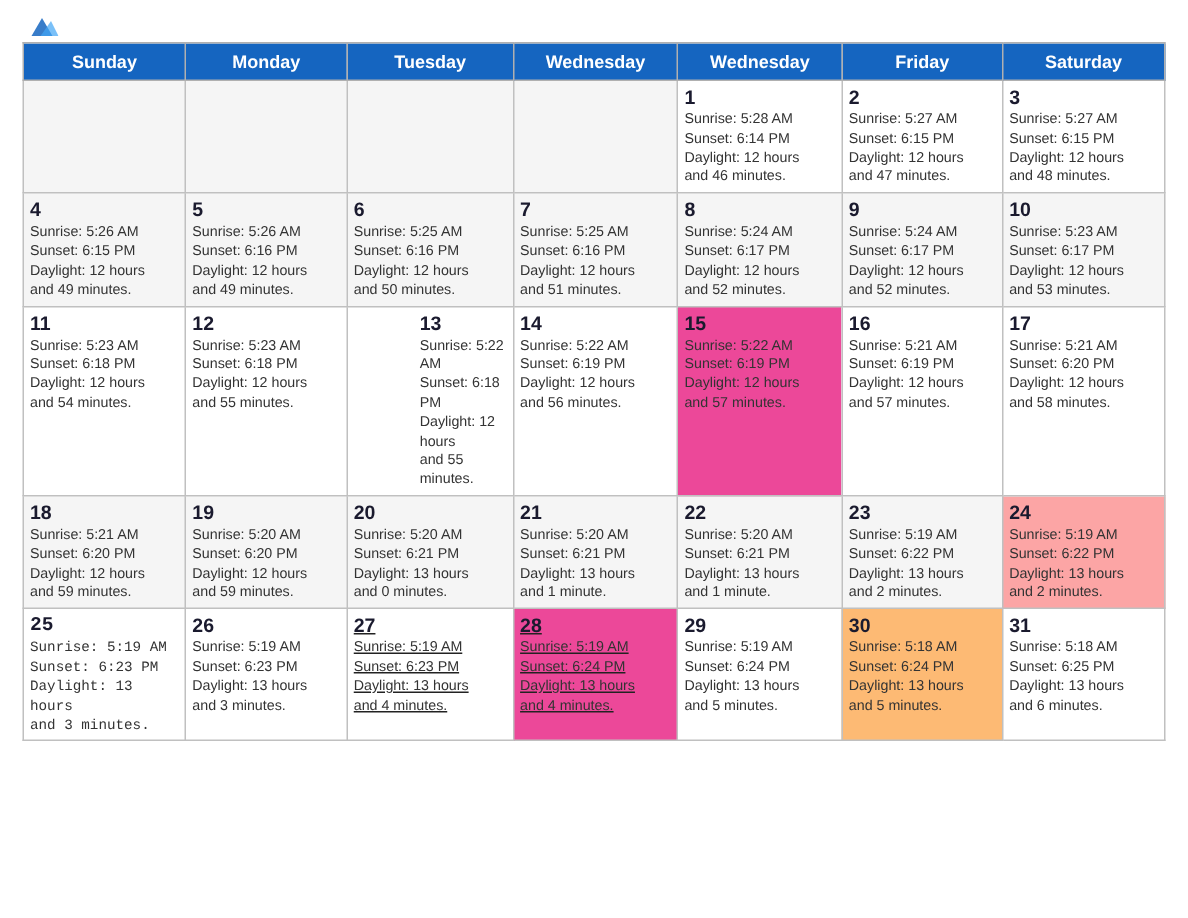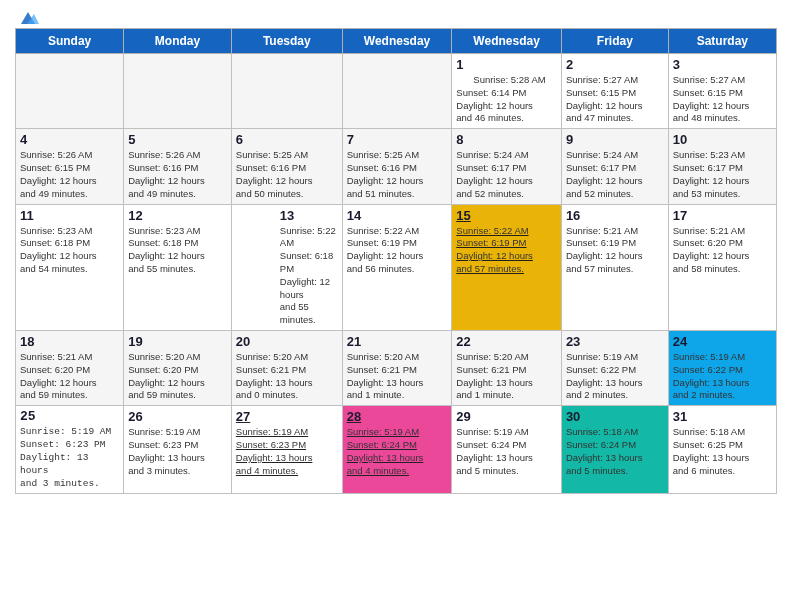--- a/index.html
+++ b/index.html
@@ -49,21 +49,21 @@
           <th>Friday</th>
           <th>Saturday</th>
         </tr>
     </thead>
     <tbody id="calendar-body">
     <tr>
           <td style="background: rgb(245, 245, 245);"></td>
           <td style="background: rgb(245, 245, 245);"></td>
           <td style="background: rgb(245, 245, 245);"></td>
           <td style="background: rgb(245, 245, 245);"></td>
-          <td style="background: rgb(255, 255, 255);"><span class="day-num">1</span><span class="day-info" style="white-space: pre-line; margin-left: 17px;">Sunrise: 5:28 AM
+          <td style="background: rgb(255, 255, 255);"><span class="day-num">1</span><span class="day-info" style="white-space: pre-line;">Sunrise: 5:28 AM
 Sunset: 6:14 PM
 Daylight: 12 hours
 and 46 minutes.</span></td>
           <td style="background: rgb(255, 255, 255);"><span class="day-num">2</span><span class="day-info" style="white-space: pre-line;">Sunrise: 5:27 AM
 Sunset: 6:15 PM
 Daylight: 12 hours
 and 47 minutes.</span></td>
           <td style="background: rgb(255, 255, 255);"><span class="day-num">3</span><span class="day-info" style="white-space: pre-line;">Sunrise: 5:27 AM
 Sunset: 6:15 PM
 Daylight: 12 hours
@@ -109,21 +109,21 @@
 Daylight: 12 hours
 and 55 minutes.</span></td>
           <td style="background: rgb(255, 255, 255); padding-left: 48px;"><span class="day-num">13</span><span class="day-info" style="white-space: pre-line;">Sunrise: 5:22 AM
 Sunset: 6:18 PM
 Daylight: 12 hours
 and 55 minutes.</span></td>
           <td style="background: rgb(255, 255, 255);"><span class="day-num">14</span><span class="day-info" style="white-space: pre-line;">Sunrise: 5:22 AM
 Sunset: 6:19 PM
 Daylight: 12 hours
 and 56 minutes.</span></td>
-          <td style="background: #eab308; text-decoration: underline;"><span class="day-num">15</span><span class="day-info" style="white-space: pre-line;">Sunrise: 5:22 AM
+          <td style="background: #ec4899;"><span class="day-num">15</span><span class="day-info" style="white-space: pre-line;">Sunrise: 5:22 AM
 Sunset: 6:19 PM
 Daylight: 12 hours
 and 57 minutes.</span></td>
           <td style="background: rgb(255, 255, 255);"><span class="day-num">16</span><span class="day-info" style="white-space: pre-line;">Sunrise: 5:21 AM
 Sunset: 6:19 PM
 Daylight: 12 hours
 and 57 minutes.</span></td>
           <td style="background: rgb(255, 255, 255);"><span class="day-num">17</span><span class="day-info" style="white-space: pre-line;">Sunrise: 5:21 AM
 Sunset: 6:20 PM
 Daylight: 12 hours
@@ -147,21 +147,21 @@
 Daylight: 13 hours
 and 1 minute.</span></td>
           <td style="background: rgb(245, 245, 245);"><span class="day-num">22</span><span class="day-info" style="white-space: pre-line;">Sunrise: 5:20 AM
 Sunset: 6:21 PM
 Daylight: 13 hours
 and 1 minute.</span></td>
           <td style="background: rgb(245, 245, 245);"><span class="day-num">23</span><span class="day-info" style="white-space: pre-line;">Sunrise: 5:19 AM
 Sunset: 6:22 PM
 Daylight: 13 hours
 and 2 minutes.</span></td>
-          <td style="background: #0ea5e9;"><span class="day-num">24</span><span class="day-info" style="white-space: pre-line;">Sunrise: 5:19 AM
+          <td style="background: #fca5a5;"><span class="day-num">24</span><span class="day-info" style="white-space: pre-line;">Sunrise: 5:19 AM
 Sunset: 6:22 PM
 Daylight: 13 hours
 and 2 minutes.</span></td>
         </tr>
         <tr>
           <td style="background: rgb(255, 255, 255); font-family: Liberation Mono, monospace;"><span class="day-num">25</span><span class="day-info" style="white-space: pre-line;">Sunrise: 5:19 AM
 Sunset: 6:23 PM
 Daylight: 13 hours
 and 3 minutes.</span></td>
           <td style="background: rgb(255, 255, 255);"><span class="day-num">26</span><span class="day-info" style="white-space: pre-line;">Sunrise: 5:19 AM
@@ -173,21 +173,21 @@
 Daylight: 13 hours
 and 4 minutes.</span></td>
           <td style="background: #ec4899; text-decoration: underline;"><span class="day-num">28</span><span class="day-info" style="white-space: pre-line;">Sunrise: 5:19 AM
 Sunset: 6:24 PM
 Daylight: 13 hours
 and 4 minutes.</span></td>
           <td style="background: rgb(255, 255, 255);"><span class="day-num">29</span><span class="day-info" style="white-space: pre-line;">Sunrise: 5:19 AM
 Sunset: 6:24 PM
 Daylight: 13 hours
 and 5 minutes.</span></td>
-          <td style="background: #14b8a6;"><span class="day-num">30</span><span class="day-info" style="white-space: pre-line;">Sunrise: 5:18 AM
+          <td style="background: #fdba74;"><span class="day-num">30</span><span class="day-info" style="white-space: pre-line;">Sunrise: 5:18 AM
 Sunset: 6:24 PM
 Daylight: 13 hours
 and 5 minutes.</span></td>
           <td style="background: rgb(255, 255, 255);"><span class="day-num">31</span><span class="day-info" style="white-space: pre-line;">Sunrise: 5:18 AM
 Sunset: 6:25 PM
 Daylight: 13 hours
 and 6 minutes.</span></td>
         </tr>
       </tbody>
   </table>

